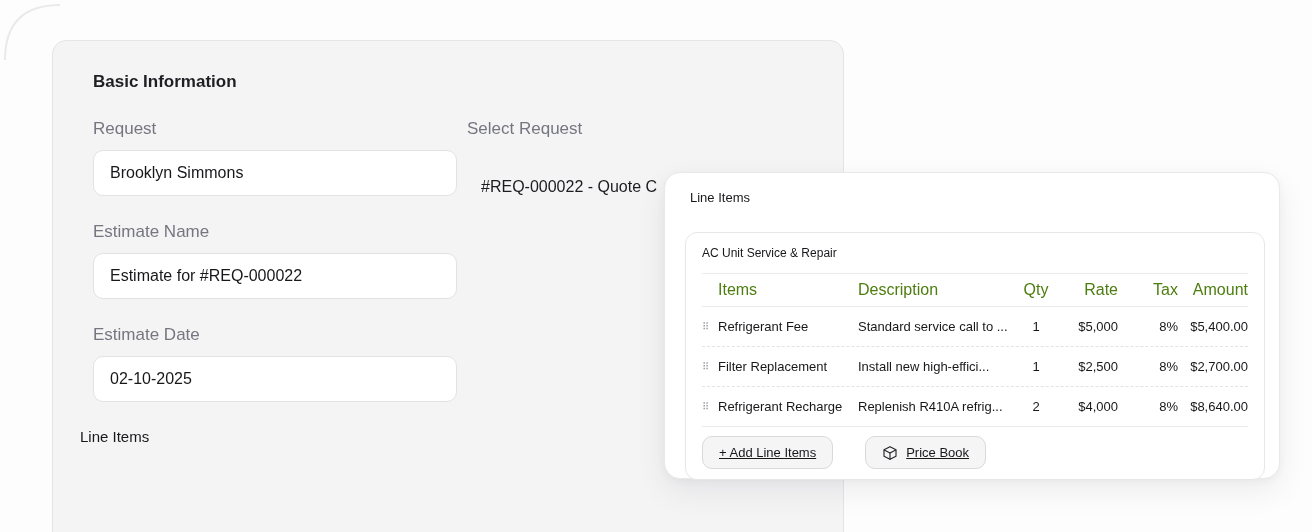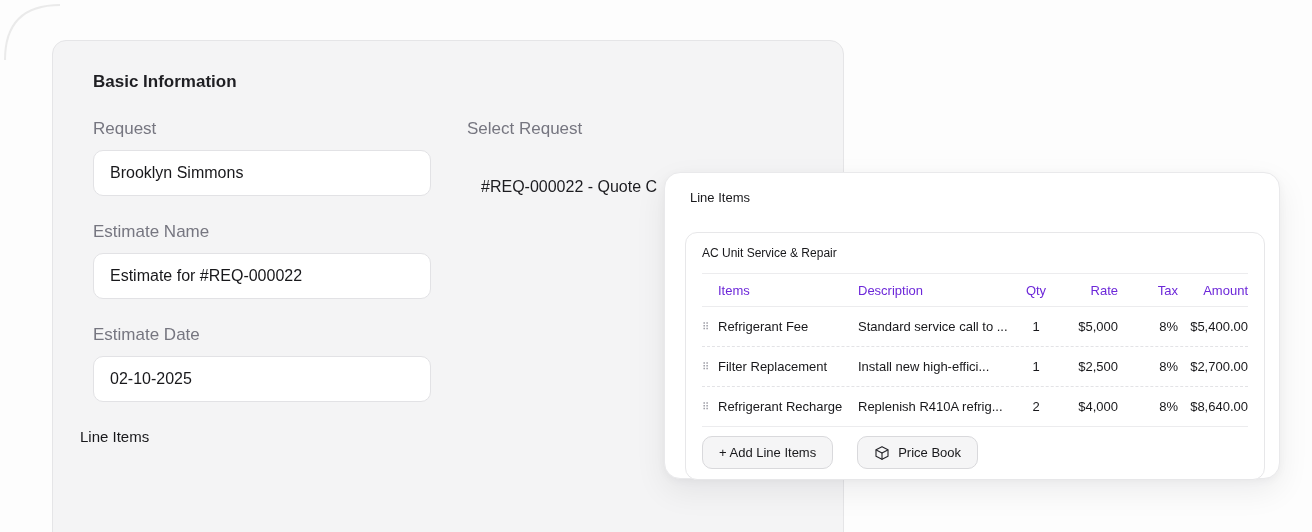--- a/index.html
+++ b/index.html
@@ -30,21 +30,21 @@
     height:38px;padding:0 18px;font-size:15px;font-weight:700;
     font-family:inherit;cursor:pointer;
   }
   .card-body{padding:31px 40px 0;box-sizing:border-box;}
   .section-title{font-size:17px;font-weight:700;color:#1f1f23;margin:0 0 27px;}
   .form-grid{display:flex;gap:36px;}
   .col-left{width:338px;flex:0 0 338px;}
   .field{margin-bottom:26px;}
   .field-label{display:block;font-size:17px;font-weight:400;color:#767680;margin-bottom:11px;}
   .text-input{
-    width:338px;height:46px;box-sizing:border-box;display:block;
+    width:364px;height:46px;box-sizing:border-box;display:block;
     border:1px solid #e2e2e5;border-radius:10px;background:#fff;
     padding:0 16px;font-size:16px;font-weight:500;color:#18181b;
     font-family:inherit;outline:none;
   }
   .request-value{
     margin-top:39px;padding-left:14px;font-size:16px;font-weight:500;
     color:#1c1c20;white-space:nowrap;cursor:pointer;
   }
   .line-items-heading{font-size:15px;font-weight:500;color:#18181b;margin:7px 0 0 -13px;}
 
@@ -59,31 +59,31 @@
   .group-card{
     margin:26px 14px 0 20px;border:1px solid #e7e7e9;border-radius:12px;
     background:#fff;box-sizing:border-box;
   }
   .group-title{font-size:12px;font-weight:500;padding:12px 16px;line-height:16px;}
   .li-table{margin:0 16px;border-top:1px solid #ececee;}
   .li-row{
     display:grid;grid-template-columns:16px 140px 156px 44px 60px 60px 1fr;
     align-items:center;height:39px;font-size:13px;color:#18181b;
   }
-  .li-head{height:32px;color:#6d28d9;font-size:13px;font-weight:400;}
+  .li-head{height:32px;color:#4d7c0f;font-size:16px;font-weight:400;}
   .li-body .li-row:first-child{border-top:1px solid #ececee;}
   .li-body .li-row + .li-row{border-top:1px dashed #e3e3e6;}
   .c-desc{white-space:nowrap;overflow:hidden;padding-right:6px;}
   .c-item{white-space:nowrap;overflow:hidden;padding-right:6px;}
   .c-qty{text-align:center;}
   .c-rate,.c-tax,.c-amount{text-align:right;}
   .drag-handle{color:#9d9da6;font-size:10px;line-height:1;cursor:grab;}
   .li-actions{
     margin:0 16px;border-top:1px solid #ececee;
-    padding:9px 0 10px;display:flex;gap:24px;align-items:center;
+    padding:9px 0 10px;display:flex;gap:32px;align-items:center;text-decoration:underline;
   }
   .pill-btn{
     height:33px;display:inline-flex;align-items:center;gap:8px;
     background:#f5f5f6;border:1px solid #d9d9dc;border-radius:10px;
     padding:0 16px;font-size:13px;font-weight:500;color:#18181b;
     font-family:inherit;cursor:pointer;
   }
   .cube-icon{display:inline-flex;}
 </style>
 </head>

